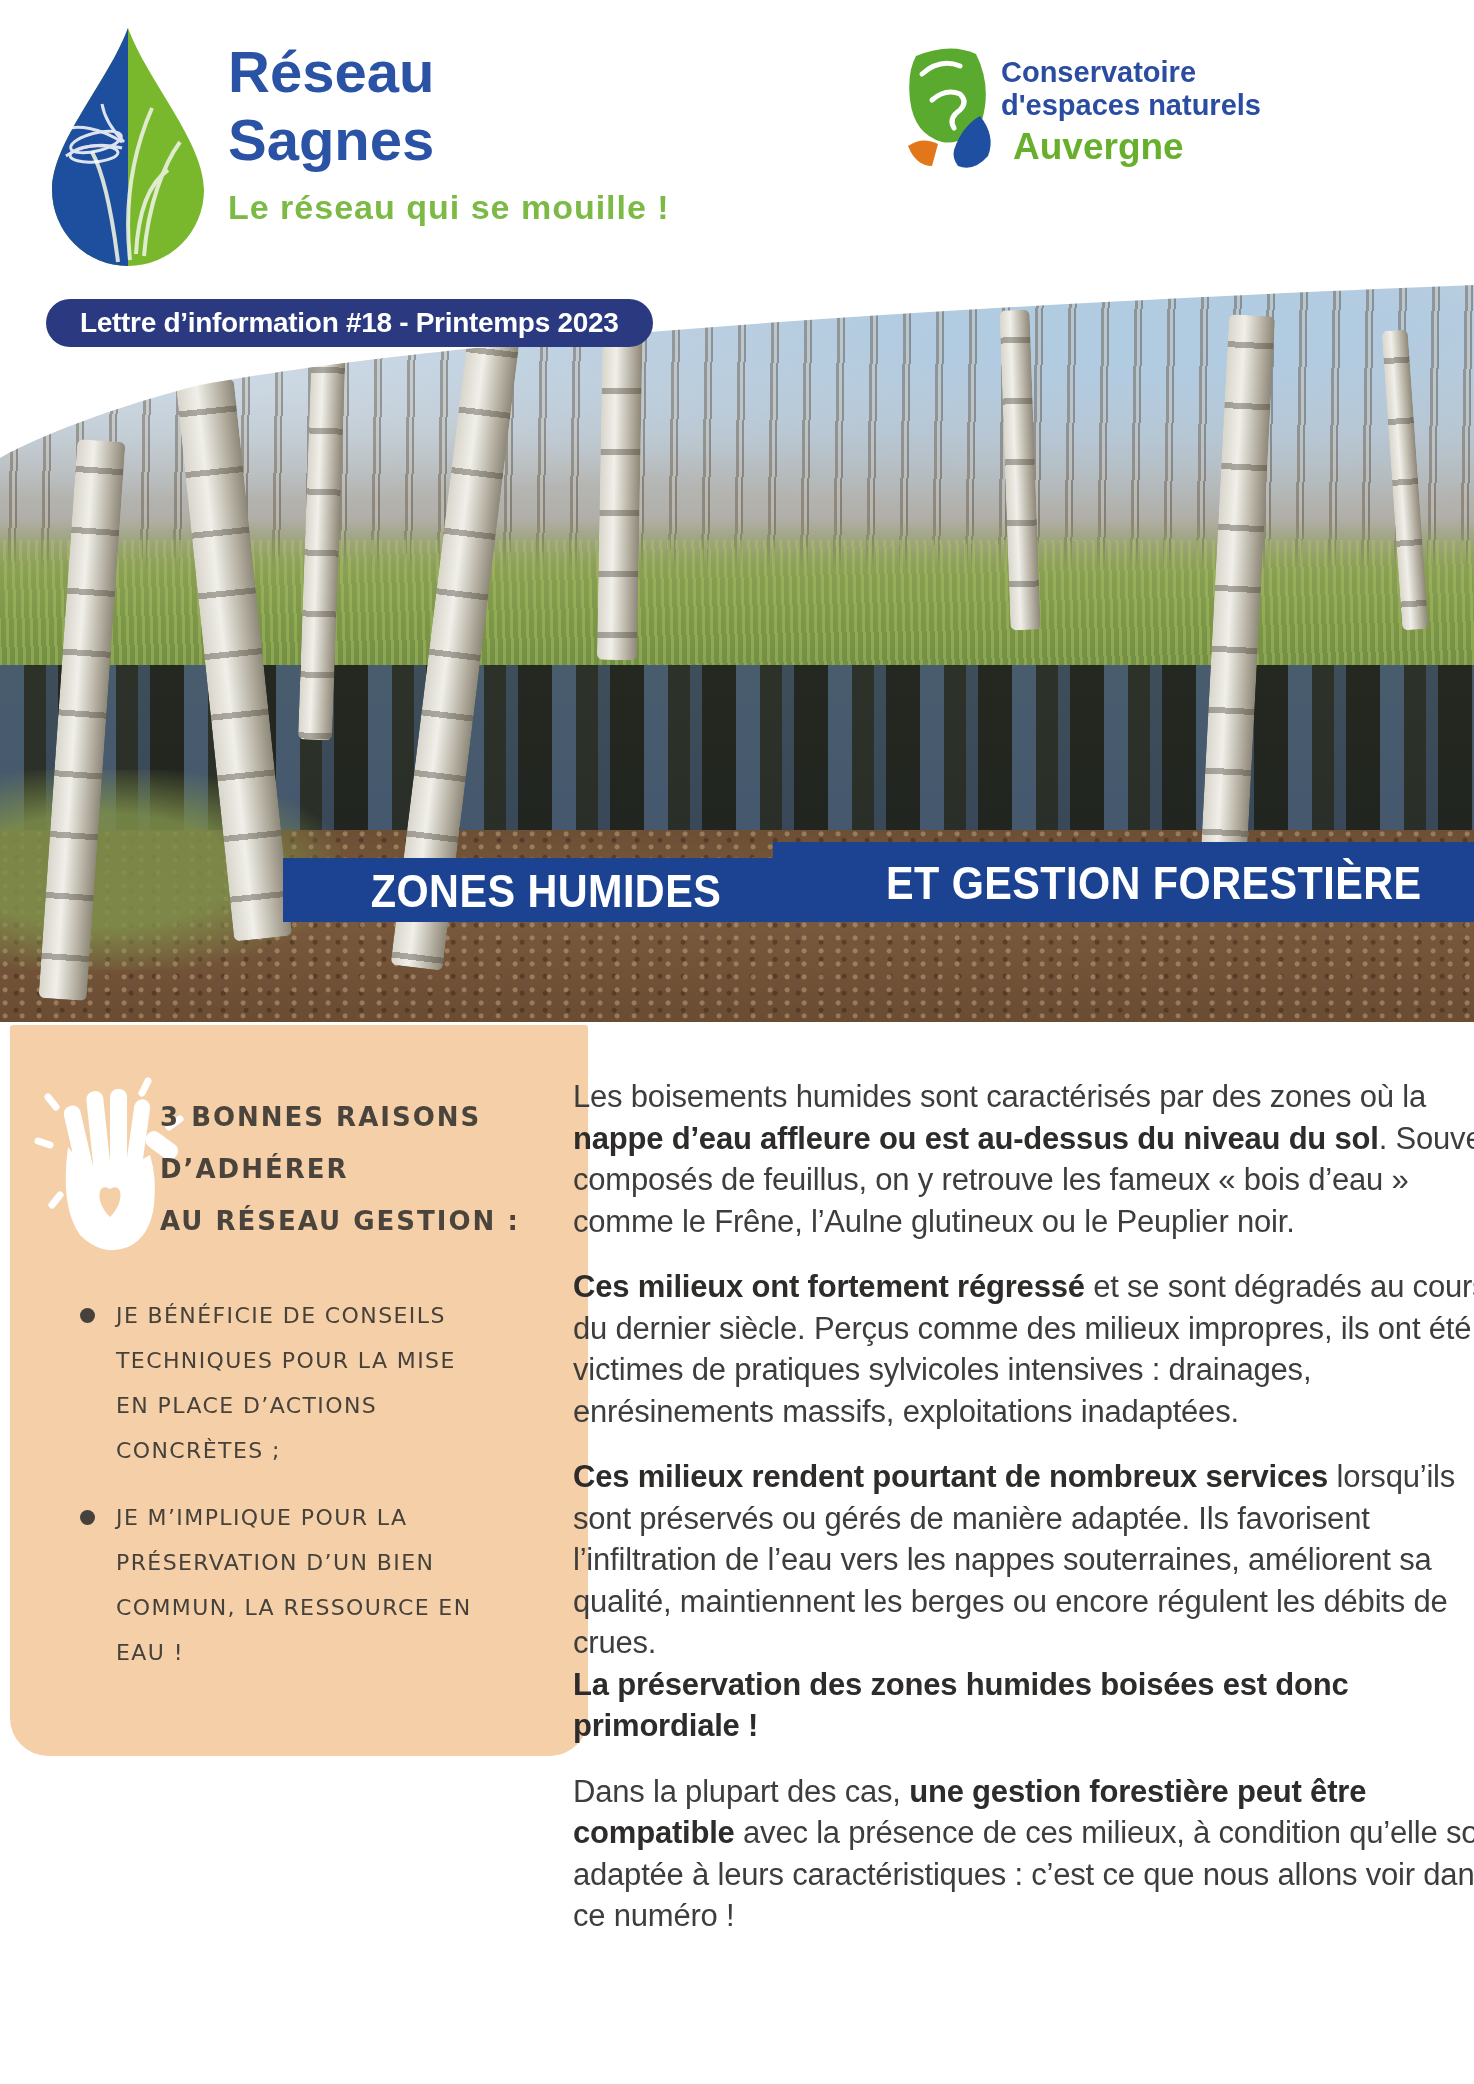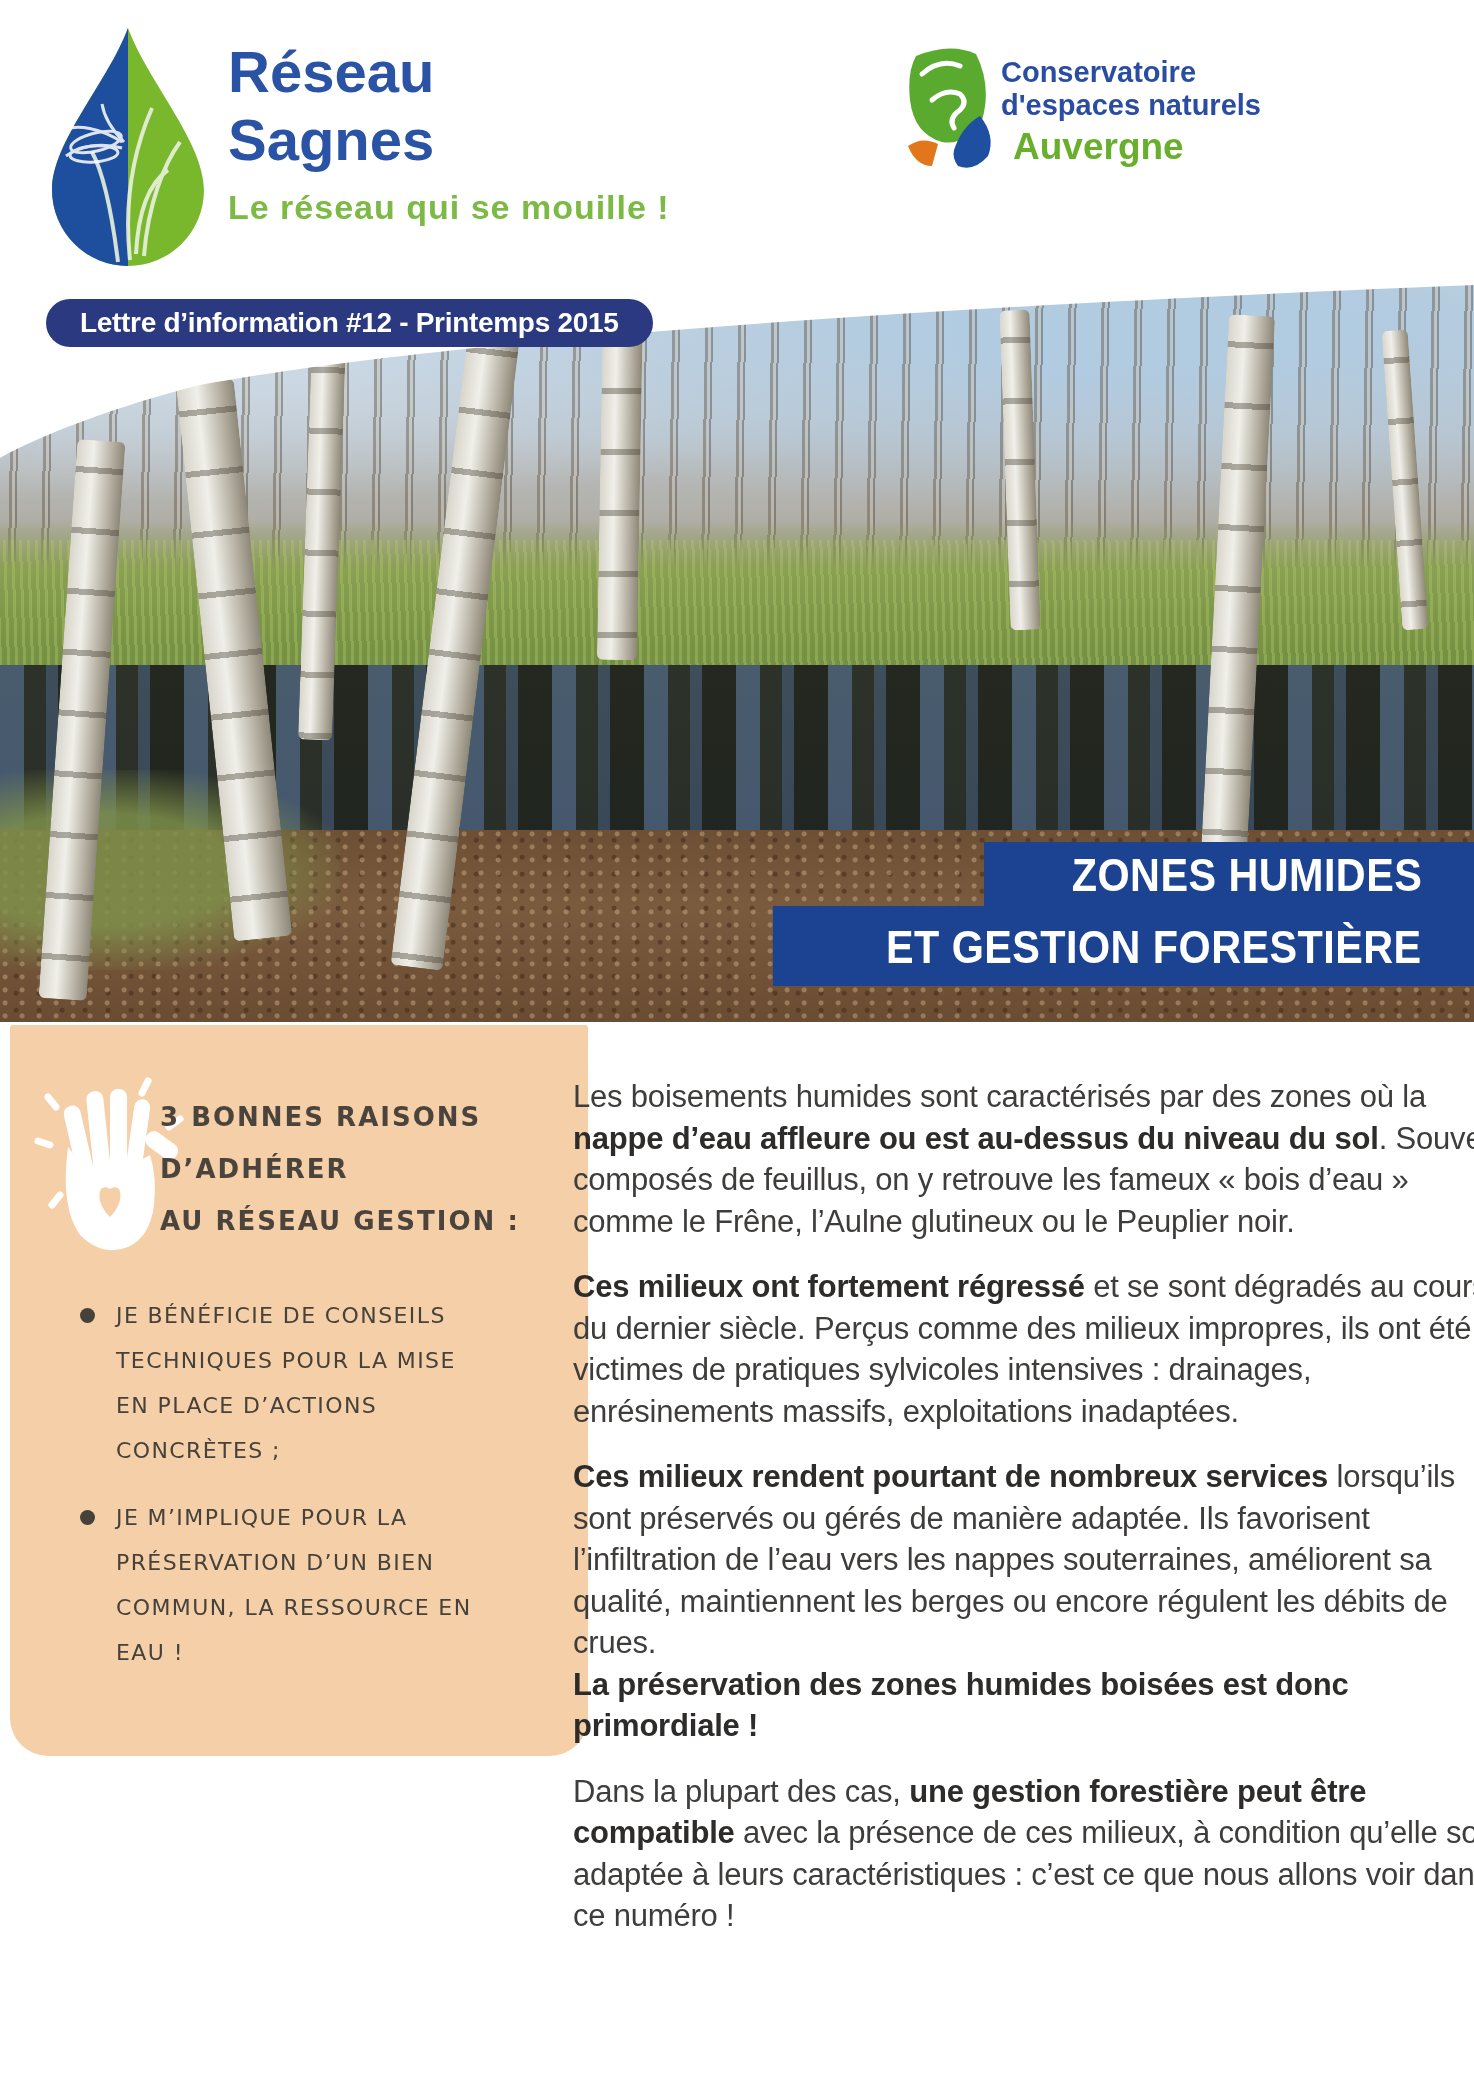--- a/index.html
+++ b/index.html
@@ -53,21 +53,21 @@
                 linear-gradient(90deg,#d8d5cb,#f0efe9 35%,#b4afa1 75%,#8d8778); border-radius:6px; }
   .t1 { left:58px;  top:170px; width:48px; height:560px; transform:rotate(4deg); }
   .t2 { left:205px; top:110px; width:58px; height:560px; transform:rotate(-6deg); }
   .t3 { left:305px; top:70px;  width:34px; height:400px; transform:rotate(2deg); }
   .t4 { left:430px; top:50px;  width:52px; height:650px; transform:rotate(7deg); }
   .t5 { left:600px; top:30px;  width:40px; height:360px; transform:rotate(1deg); }
   .t6 { left:1005px;top:40px;  width:30px; height:320px; transform:rotate(-2deg); }
   .t7 { left:1215px;top:45px;  width:46px; height:540px; transform:rotate(3deg); }
   .t8 { left:1392px;top:60px;  width:26px; height:300px; transform:rotate(-4deg); }
   .hero-curve { position:absolute; left:0; top:0; width:1474px; height:200px; z-index:7; }
-  .hero-titles { position:absolute; right:0; top:572px; display:flex; flex-direction:column; align-items:flex-end; z-index:6; }
+  .hero-titles { position:absolute; right:0; top:572px; display:flex; flex-direction:row; align-items:flex-end; z-index:6; }
   .hero-bar { background:#1c4392; color:#ffffff; font-weight:700; display:flex; align-items:center; justify-content:flex-end; }
   .hero-bar.b1 { height:64px; padding:0 52px 0 40px; font-size:47px; }
   .hero-bar.b2 { height:80px; padding:0 52px 0 40px; font-size:47px; }
   .cond { display:inline-block; transform:scaleX(.88); transform-origin:right center; letter-spacing:.5px; }
 
   
   .sidebar { position:absolute; left:10px; top:1025px; width:578px; height:731px;
              background:#f4cfa7; border-radius:3px 3px 38px 38px; }
   .hand { position:absolute; left:20px; top:50px; width:160px; height:185px; }
   .sb-head { position:absolute; left:150px; top:66px; font-family:"DejaVu Sans", sans-serif;
@@ -128,21 +128,21 @@
       <path d="M52,106 Q60,82 78,72 Q94,92 86,112 Q72,128 56,122 Q50,114 52,106 Z" fill="#1f4fa0"></path>
     </svg>
     <div class="cen-text">
       <div class="cen-line">Conservatoire</div>
       <div class="cen-line">d'espaces naturels</div>
       <div class="cen-region">Auvergne</div>
     </div>
   </div>
 
   <div class="banner">
-    <span>Lettre d’information #12 - Printemps 2015</span>
+    <span>Lettre d’information #18 - Printemps 2023</span>
   </div>
 
   <div class="hero">
     <div class="band ph-sky"></div>
     <div class="band ph-thicket"></div>
     <div class="band ph-grass"></div>
     <div class="band ph-grassTex"></div>
     <div class="band ph-pond"></div>
     <div class="band ph-litter"></div>
     <div class="ph-moss"></div>

